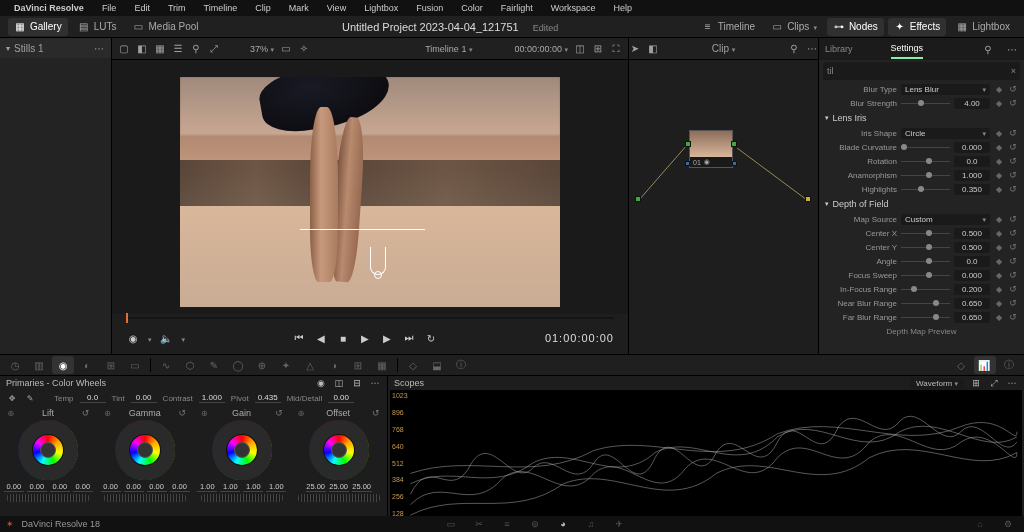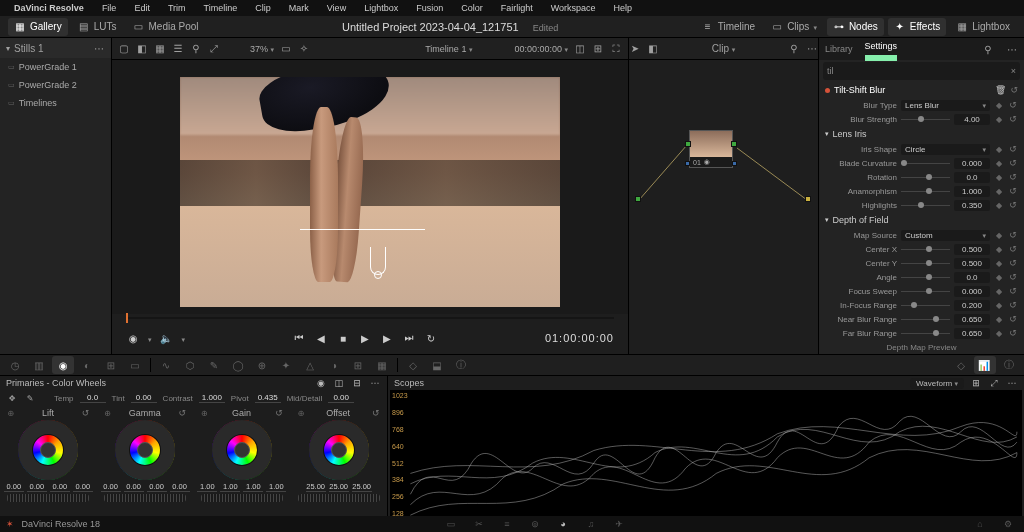--- a/index.html
+++ b/index.html
@@ -47,21 +47,21 @@
 #nodespace .canvas { flex:1; position:relative;}
 #nodespace .nodethumb { position:absolute; left:60px; top:70px; width:44px; border:1px solid #555; background:#222;}
 #nodespace .nodethumb .img { height:26px; background:linear-gradient(180deg,#8c6d5b,#d9b79a);}
 #nodespace .nodethumb .lbl { height:10px; font-size:7px; color:#aaa; display:flex; align-items:center; padding:0 3px; background:#1a1a1a; gap:3px;}
 .greensq { position:absolute; width:6px; height:6px; background:#3fa83f; border:1px solid #111;}
 .yellowsq { position:absolute; width:6px; height:6px; background:#c9b03f; border:1px solid #111;}
 #nodespace svg.lines { position:absolute; inset:0; width:100%; height:100%;}
 #right { width:206px; background:#232323; border-left:1px solid #000; display:flex; flex-direction:column; overflow:hidden;}
 #right .tabs { height:22px; display:flex; align-items:center; background:#1b1b1b; padding:0 6px; gap:12px;}
 #right .tabs .tab { font-size:9px; color:#888; padding:4px 0;}
-#right .tabs .tab.active { color:#fff; border-bottom:6px solid #86efac;}
+#right .tabs .tab.active { color:#fff; border-bottom:2px solid #86efac;margin-left:26px;}
 #right .search { height:18px; margin:2px 4px; background:#1a1a1a; border-radius:3px; display:flex; align-items:center; padding:0 4px; font-size:9px; color:#888;}
 #right .sechdr { display:flex; align-items:center; gap:4px; padding:3px 6px; font-size:9px; color:#ccc;}
 #right .sechdr .reddot { width:5px; height:5px; border-radius:50%; background:#d55239;}
 #right .row { display:flex; align-items:center; height:14px; padding:0 6px; gap:4px;}
 #right .row .lbl { width:72px; text-align:right; font-size:8px; color:#999;}
 #right .row .sld { flex:1; position:relative; height:8px; display:flex; align-items:center;}
 #right .row .sld::before { content:""; height:1px; width:100%; background:#444;}
 #right .row .sld .knob { position:absolute; top:1px; width:6px; height:6px; border-radius:50%; background:#888;}
 #right .row .val { width:36px; background:#1a1a1a; border-radius:2px; text-align:center; font-size:8px; color:#ccc; padding:1px 0;}
 #right .row .sel { flex:1; background:#1a1a1a; border-radius:2px; font-size:8px; color:#ccc; padding:1px 4px; display:flex; justify-content:space-between;}
@@ -169,25 +169,20 @@
 <div id="main">
 
   <div id="leftpanel">
     <div class="hdr">
       <span style="display:flex;align-items:center;gap:4px;">
           <span style="font-size:8px">▾</span>
           <span>Stills 1</span>
         </span>
       <span class="icon">⋯</span>
     </div>
-    <div id="leftitems">
-        <div class="item"><span style="font-size:7px;color:#666">▭</span>PowerGrade 1</div>
-        <div class="item"><span style="font-size:7px;color:#666">▭</span>PowerGrade 2</div>
-        <div class="item"><span style="font-size:7px;color:#666">▭</span>Timelines</div>
-      </div>
   </div>
 
   <div id="center">
     <div id="centertop">
       <span class="icon">▢</span>
       <span class="icon">◧</span>
       <span class="icon">▦</span>
       <span class="icon">☰</span>
       <span class="icon">⚲</span>
       <span class="icon">⤢</span>
@@ -271,27 +266,20 @@
       <span class="tab">Library</span>
       <span class="tab active">Settings</span>
       <span style="flex:1"></span>
       <span class="icon">⚲</span>
       <span class="icon">⋯</span>
     </div>
     <div class="search">
         <span>til</span>
         <span style="flex:1"></span>
         <span>×</span>
-      </div>
-    <div class="sechdr">
-        <span class="reddot"></span>
-        <span style="color:#fff;">Tilt-Shift Blur</span>
-        <span style="flex:1"></span>
-        <span class="ric">🗑</span>
-        <span class="ric reset"></span>
       </div>
 
     <div class="row">
         <span class="lbl">Blur Type</span>
         <span class="sel">
           <span>Lens Blur</span>
           <span class="chev"></span>
         </span>
         <span class="ric">◆</span>
         <span class="ric reset"></span>

